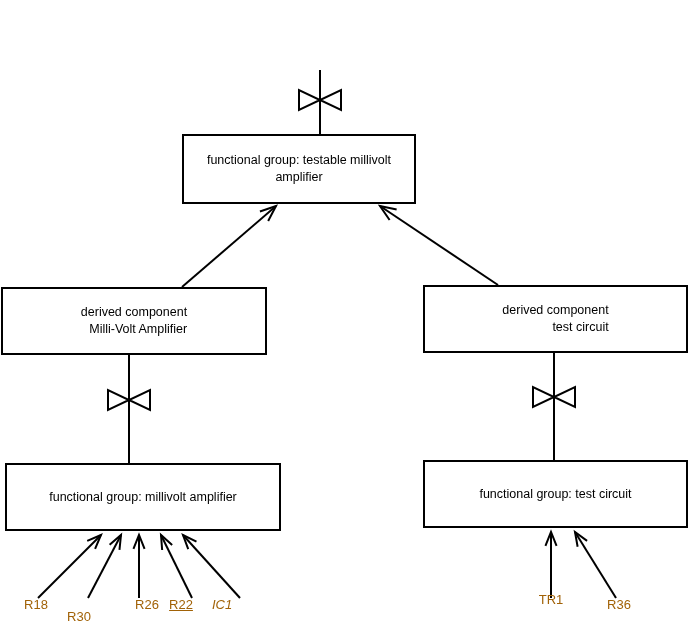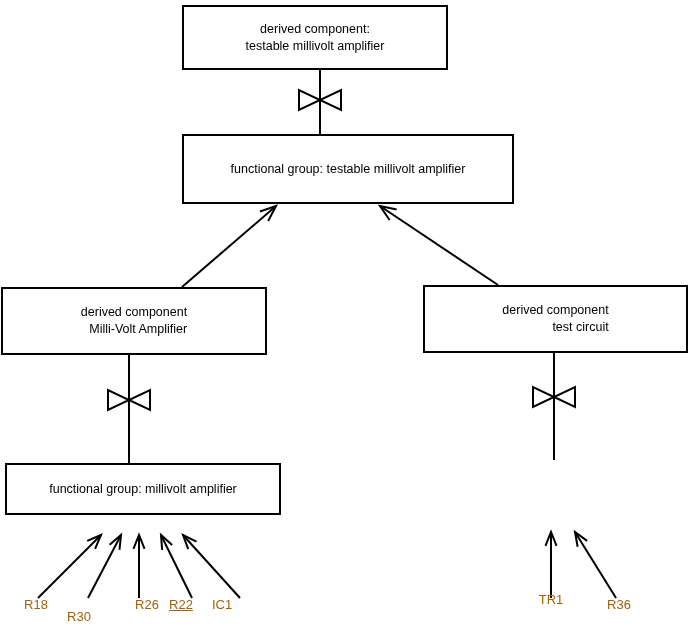--- a/index.html
+++ b/index.html
@@ -80,45 +80,44 @@
       <line x1="192" y1="598" x2="161" y2="535" stroke="#000000" stroke-width="2"></line>
       <polyline points="172.14235564169627,545.0423060476147 161,535 162.1580206190184,549.9552328048054" fill="none" stroke="#000000" stroke-width="2" stroke-linejoin="miter" stroke-linecap="butt"></polyline>
       <line x1="240" y1="598" x2="183" y2="535" stroke="#000000" stroke-width="2"></line>
       <polyline points="196.47156415179487,541.596738535373 183,535 188.22004017342155,549.0624030872345" fill="none" stroke="#000000" stroke-width="2" stroke-linejoin="miter" stroke-linecap="butt"></polyline>
       <line x1="551" y1="598" x2="551" y2="532" stroke="#000000" stroke-width="2"></line>
       <polyline points="556.5638070411948,545.9299695336476 551,532 545.4361929588052,545.9299695336476" fill="none" stroke="#000000" stroke-width="2" stroke-linejoin="miter" stroke-linecap="butt"></polyline>
       <line x1="616" y1="598" x2="575" y2="532" stroke="#000000" stroke-width="2"></line>
       <polyline points="587.0767381325155,540.8967632360677 575,532 577.624483705337,546.768618259012" fill="none" stroke="#000000" stroke-width="2" stroke-linejoin="miter" stroke-linecap="butt"></polyline>
     </svg>
 
-  <div class="node-box" style="left: 182px; top: 5px; width: 266px; height: 65px;">
-    <span class="node-text centered">derived component:
-testable millivolt amplifier</span>
-  </div>
 
-  <div class="node-box" style="left: 182px; top: 134px; width: 332px; height: 70px;">
+  <div class="node-box" style="left: 182px; top: 134px; width: 234px; height: 70px;">
     <span class="node-text centered">functional group: testable millivolt amplifier</span>
   </div>
 
   <div class="node-box" style="left: 1px; top: 287px; width: 266px; height: 68px;">
     <span class="node-text">derived component
 Milli-Volt Amplifier</span>
   </div>
 
   <div class="node-box" style="left: 423px; top: 285px; width: 265px; height: 68px;">
     <span class="node-text">derived component
 test circuit</span>
   </div>
 
-  <div class="node-box" style="left: 5px; top: 463px; width: 276px; height: 52px;">
+  <div class="node-box" style="left: 5px; top: 463px; width: 276px; height: 68px;">
     <span class="node-text centered">functional group: millivolt amplifier</span>
   </div>
 
+  <div class="node-box" style="left: 423px; top: 460px; width: 265px; height: 68px;">
+    <span class="node-text centered">functional group: test circuit</span>
+  </div>
 
   <div class="leaf-label" style="left: 36px; top: 597px;">R18</div>
   <div class="leaf-label" style="left: 79px; top: 597px; margin-top: 12px;">R30</div>
   <div class="leaf-label" style="left: 147px; top: 597px;">R26</div>
   <div class="leaf-label" style="left: 181px; top: 597px; text-decoration: underline;">R22</div>
-  <div class="leaf-label" style="left: 222px; top: 597px;">IC1</div>
+  <div class="leaf-label" style="left: 222px; top: 597px; font-style: italic;">IC1</div>
   <div class="leaf-label" style="left: 551px; top: 592px;">TR1</div>
   <div class="leaf-label" style="left: 619px; top: 597px; text-align: center;">R36</div>
 
 </div>
 
 </body></html>

